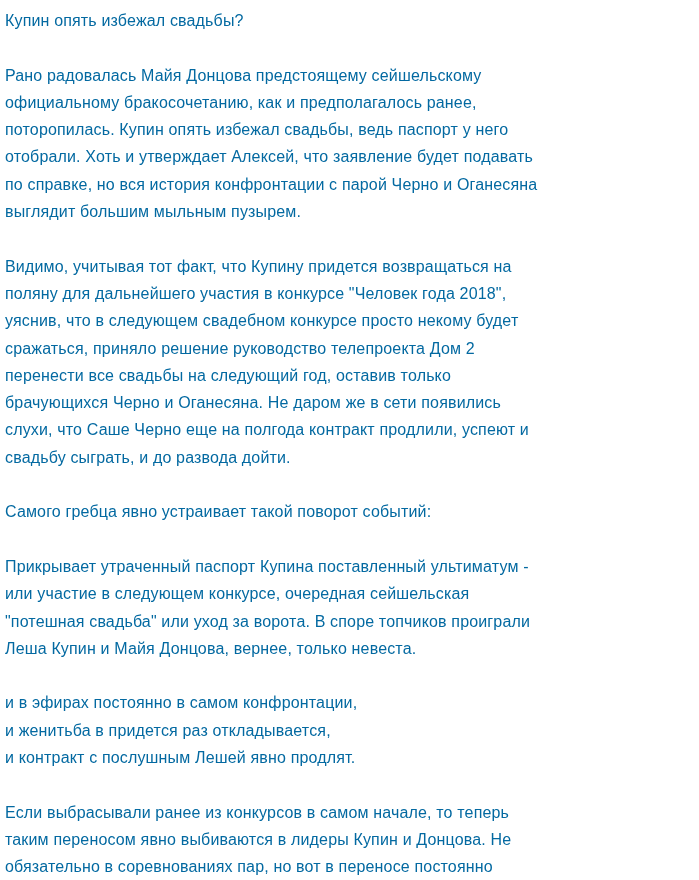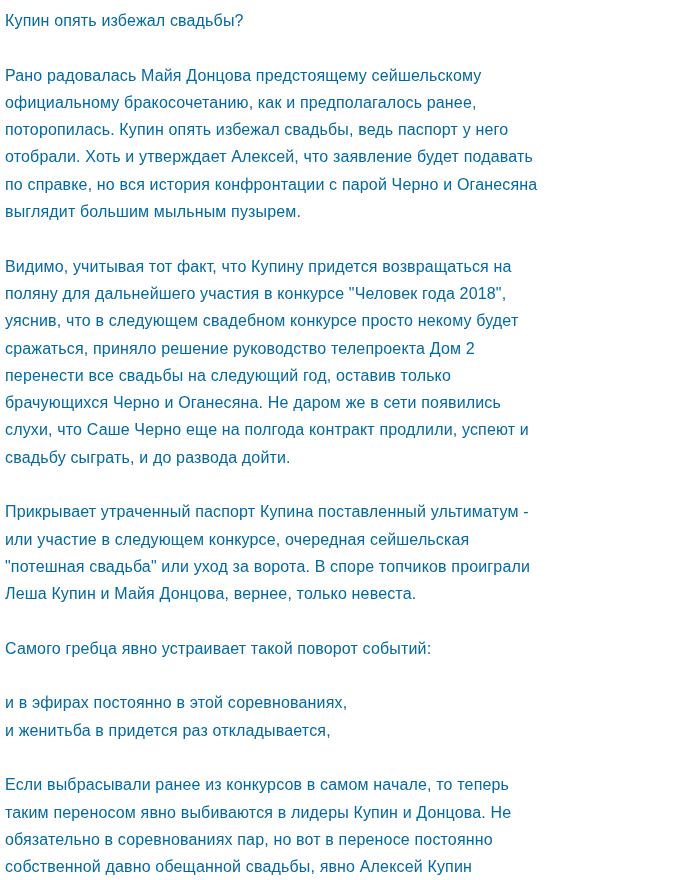--- a/index.html
+++ b/index.html
@@ -48,24 +48,25 @@
 
 <article class="article">
 
   <p class="first">Купин опять избежал свадьбы?</p>
 
   <p>Рано радовалась Майя Донцова предстоящему сейшельскому официальному бракосочетанию, как и предполагалось ранее, поторопилась. Купин опять избежал свадьбы, ведь паспорт у него отобрали. Хоть и утверждает Алексей, что заявление будет подавать по справке, но вся история конфронтации с парой Черно и Оганесяна выглядит большим мыльным пузырем.</p>
 
   <p>Видимо, учитывая тот факт, что Купину придется возвращаться на поляну для дальнейшего участия в конкурсе "Человек года 2018", уяснив, что в следующем свадебном конкурсе просто некому будет сражаться, приняло решение руководство телепроекта Дом 2 перенести все свадьбы на следующий год, оставив только брачующихся Черно и Оганесяна. Не даром же в сети появились слухи, что Саше Черно еще на полгода контракт продлили, успеют и свадьбу сыграть, и до развода дойти.</p>
 
 
+  <p>Самого гребца явно устраивает такой поворот событий:</p>
+
   <p>Прикрывает утраченный паспорт Купина поставленный ультиматум - или участие в следующем конкурсе, очередная сейшельская "потешная свадьба" или уход за ворота. В споре топчиков проиграли Леша Купин и Майя Донцова, вернее, только невеста.</p>
 
-  <p>Самого гребца явно устраивает такой поворот событий:</p>
-
   <div class="list-block">
-    <span class="line">и в эфирах постоянно в этой соревнованиях,</span>
+    <span class="line">и в эфирах постоянно в самом конфронтации,</span>
     <span class="line">и женитьба в придется раз откладывается,</span>
+    <span class="line">и контракт с послушным Лешей явно продлят.</span>
   </div>
 
   <p class="tight">Если выбрасывали ранее из конкурсов в самом начале, то теперь таким переносом явно выбиваются в лидеры Купин и Донцова. Не обязательно в соревнованиях пар, но вот в переносе постоянно собственной давно обещанной свадьбы, явно Алексей Купин бесспорный лидер среди действующих участников телестройки. Так и уйдет холостым с Дома 2?</p>
 
 </article>
 
 </body></html>

